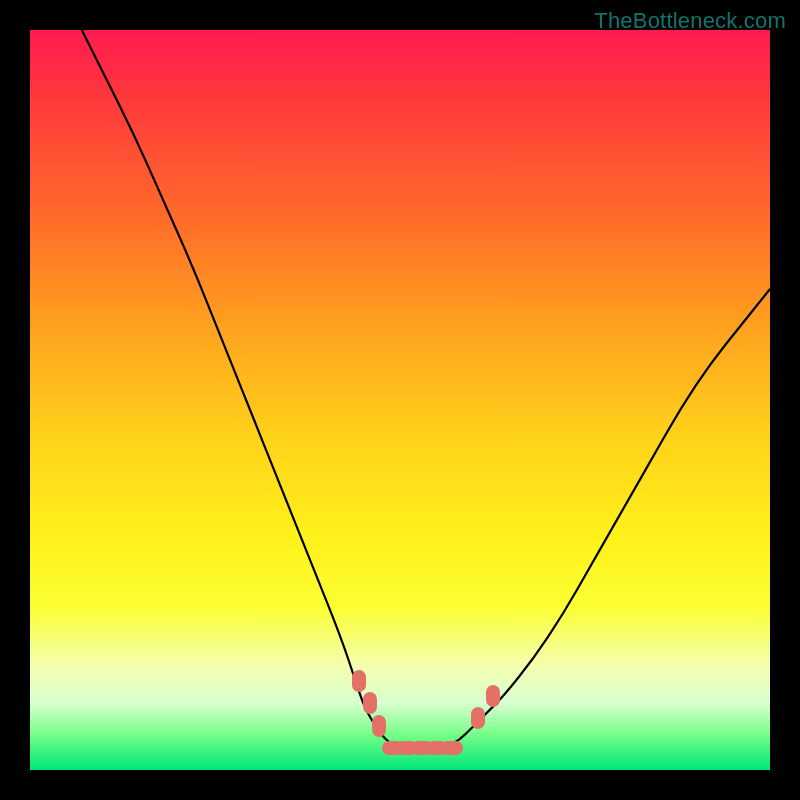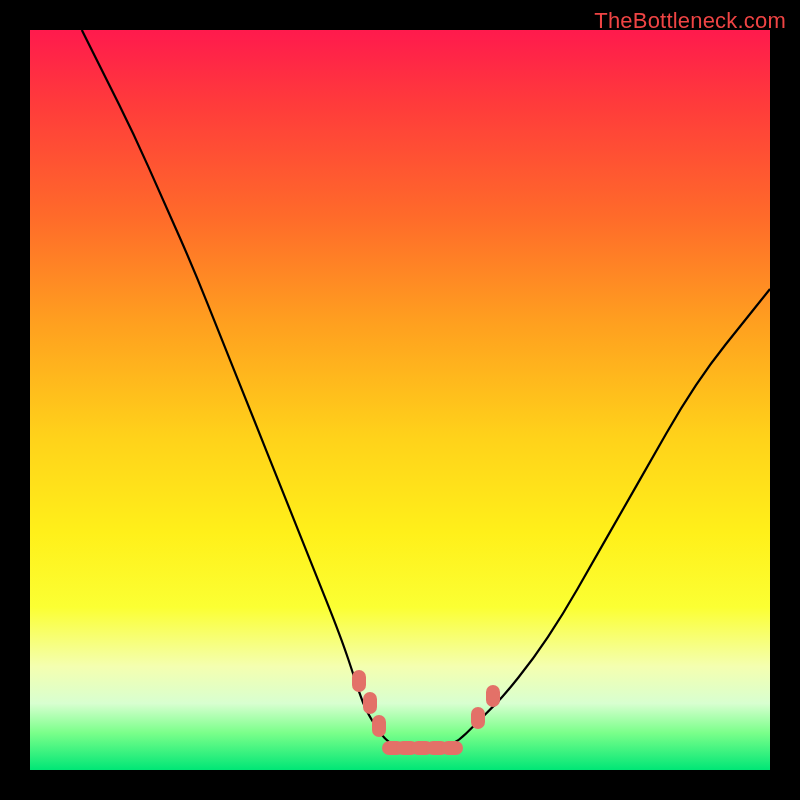--- a/index.html
+++ b/index.html
@@ -35,21 +35,21 @@
       #f4ffb0 86%,
       #d8ffd0 91%,
       #7aff8a 95%,
       #00e676 100%
     );
   }
   .watermark {
     position: absolute;
     top: 8px;
     right: 14px;
-    color: #ef4444;
+    color: #0f766e;
     font-size: 22px;
     letter-spacing: 0.2px;
     font-family: Arial, Helvetica, sans-serif;
     user-select: none;
   }
   svg.curve {
     position: absolute;
     left: 0; top: 0;
     width: 740px;
     height: 740px;

